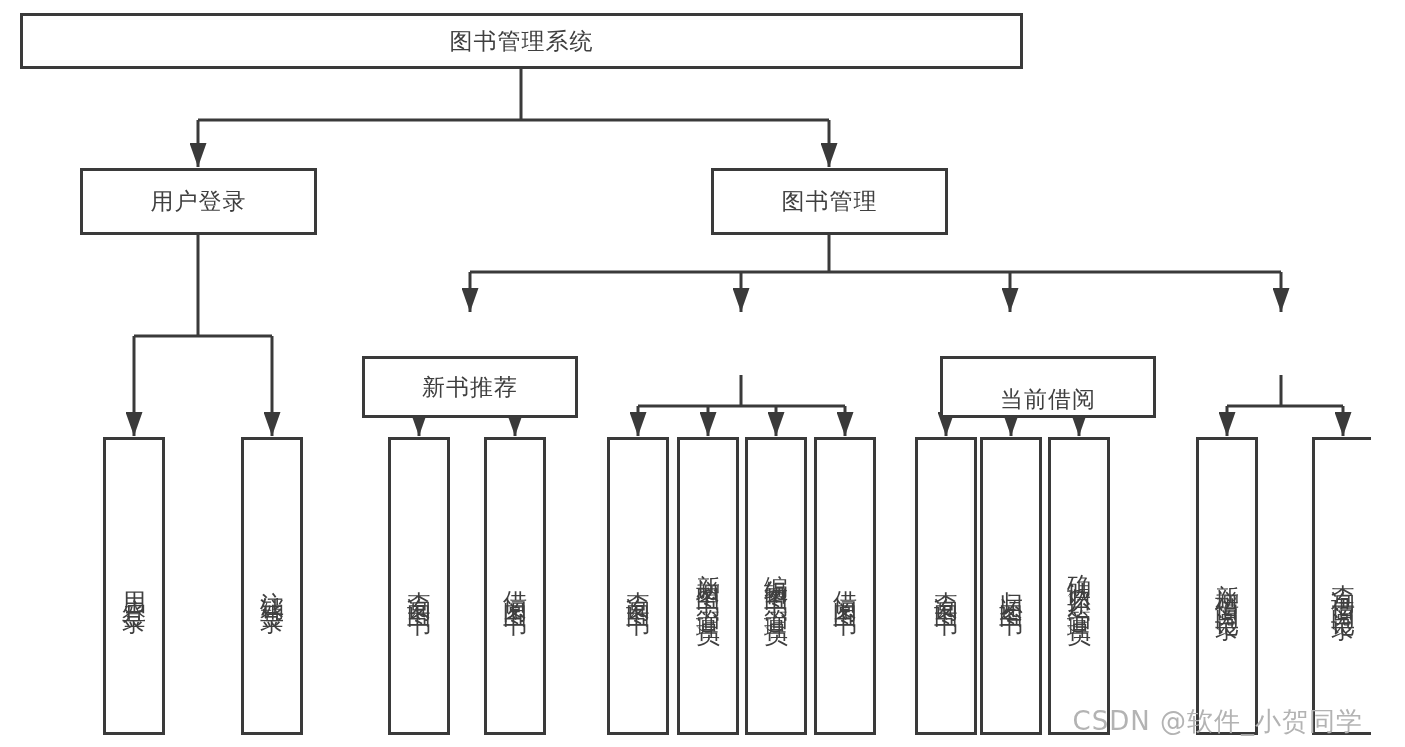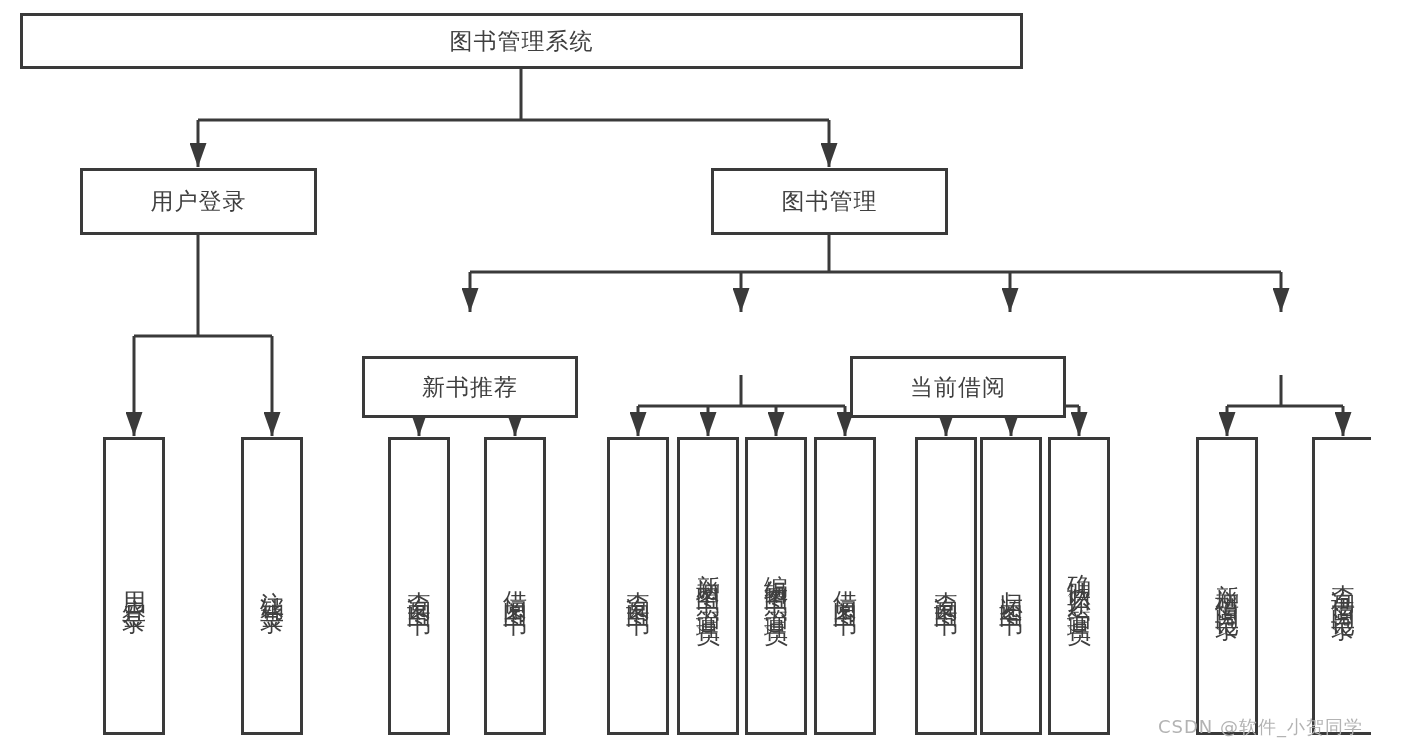--- a/index.html
+++ b/index.html
@@ -37,21 +37,21 @@
     letter-spacing: 1px;
     white-space: nowrap;
   }
   .root-box   { left: 20px;  top: 13px;  width: 1003px; height: 56px; }
   .l2-box     { top: 168px;  width: 237px; height: 67px; }
   .user-login { left: 80px; }
   .book-mgmt  { left: 711px; }
   .l3-box     { top: 313px;  width: 216px; height: 62px; margin-top: 43px; }
   .l3-0 { left: 362px; }
   .l3-1 { left: 633px; }
-  .l3-2 { left: 850px; }
+  .l3-2 { left: 940px; align-items: flex-end; }
   .l3-3 { left: 1173px; }
   .leaf-box   { top: 437px;  width: 62px;  height: 298px; }
   .leaf-0  { left: 103px; }
   .leaf-1  { left: 241px; }
   .leaf-2  { left: 388px; }
   .leaf-3  { left: 484px; }
   .leaf-4  { left: 607px; }
   .leaf-5  { left: 677px; }
   .leaf-6  { left: 745px; }
   .leaf-7  { left: 814px; }
@@ -65,21 +65,21 @@
     text-orientation: mixed;
     font-size: 24px;
     letter-spacing: 7px;
     line-height: 1;
     white-space: nowrap;
   }
   .watermark {
     position: absolute;
     right: 8px;
     bottom: 8px;
-    font-size: 18px;
+    font-size: 26px;
     color: #b3b3b3;
     letter-spacing: 1px;
     white-space: nowrap;
     z-index: 5;
   }
 </style>
 </head>
 <body>
 
 <div class="canvas">

